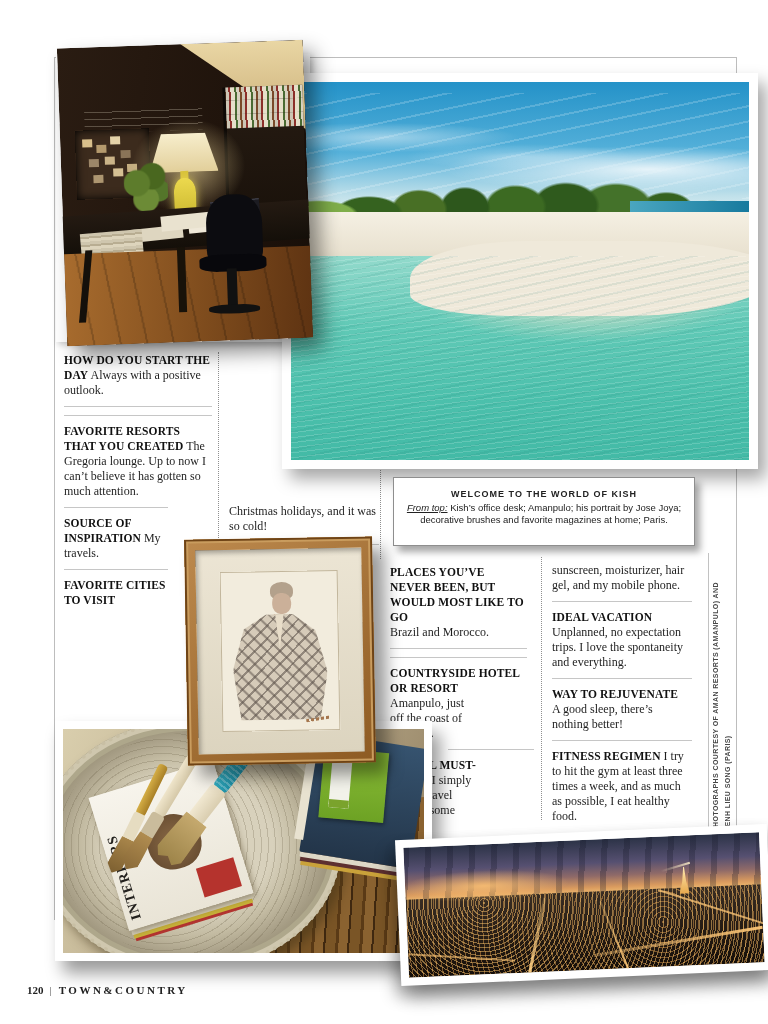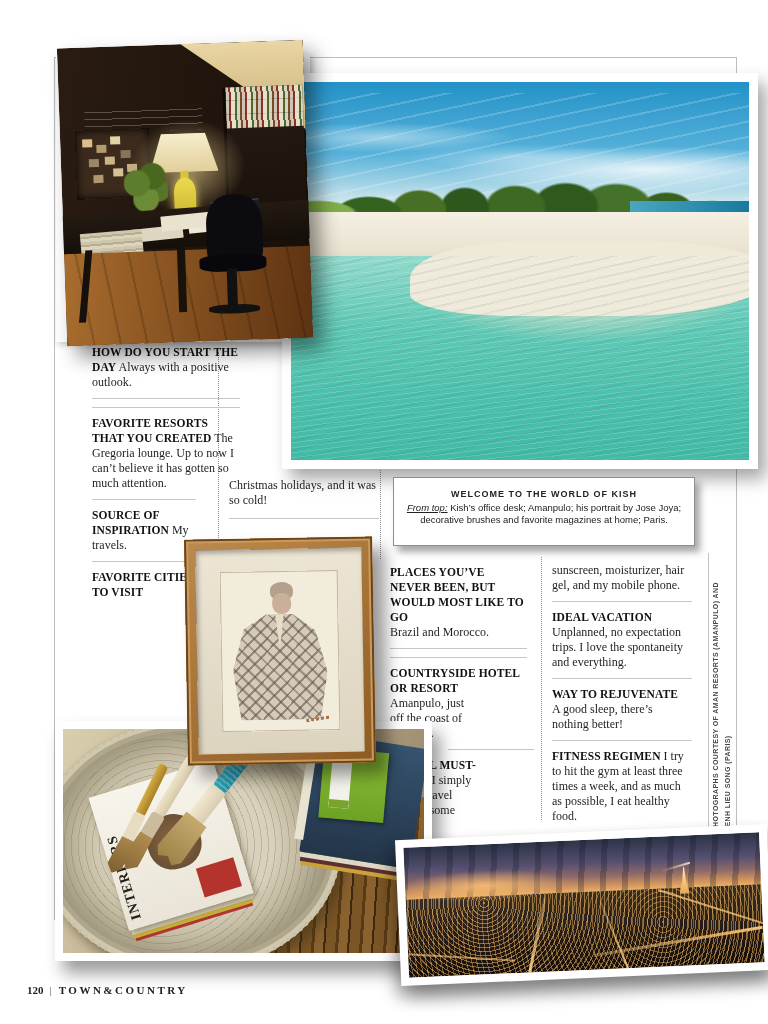--- a/index.html
+++ b/index.html
@@ -18,22 +18,22 @@
       color:#474747;line-height:12px;white-space:pre-line;z-index:1;}
   #footer{left:27px;top:984px;font-size:11px;letter-spacing:1px;color:#222;z-index:2;}
   #footer .pgnum{font-weight:bold;letter-spacing:0;}
   #footer .fsep{color:#555;padding:0 6px;font-weight:normal;}
   #footer .brand{font-weight:bold;letter-spacing:2.5px;}
   
   .col{z-index:2;font-size:12px;line-height:15px;}
   .col p{margin:0;}
   .q{font-weight:bold;font-size:11.5px;letter-spacing:.1px;color:#111;}
   .rule{border:0;border-top:1px solid #c6c6c6;margin:8px 0;}
-  #col-1{left:64px;top:345px;width:148px;margin-left:28px;}
-  #col-2{left:229px;top:478px;width:150px;}
+  #col-1{left:64px;top:353px;width:148px;}
+  #col-2{left:229px;top:504px;width:150px;}
   #col-3{left:390px;top:565px;width:137px;}
   #col-4{left:552px;top:563px;width:140px;}
   .narrow-q{display:block;width:110px;}
   .narrow-a{display:block;width:112px;}
   .indent{margin-left:58px;width:86px;}
   
   #caption-box{left:393px;top:477px;width:302px;height:69px;background:#fff;border:1px solid #8e8e8e;
       box-shadow:5px 6px 7px rgba(0,0,0,.35);z-index:4;font-family:"Liberation Sans",sans-serif;
       text-align:center;box-sizing:border-box;padding:11px 8px 0;}
   #caption-box .cap-title{font-size:9px;font-weight:bold;letter-spacing:1px;color:#222;margin:0 0 3px;}

